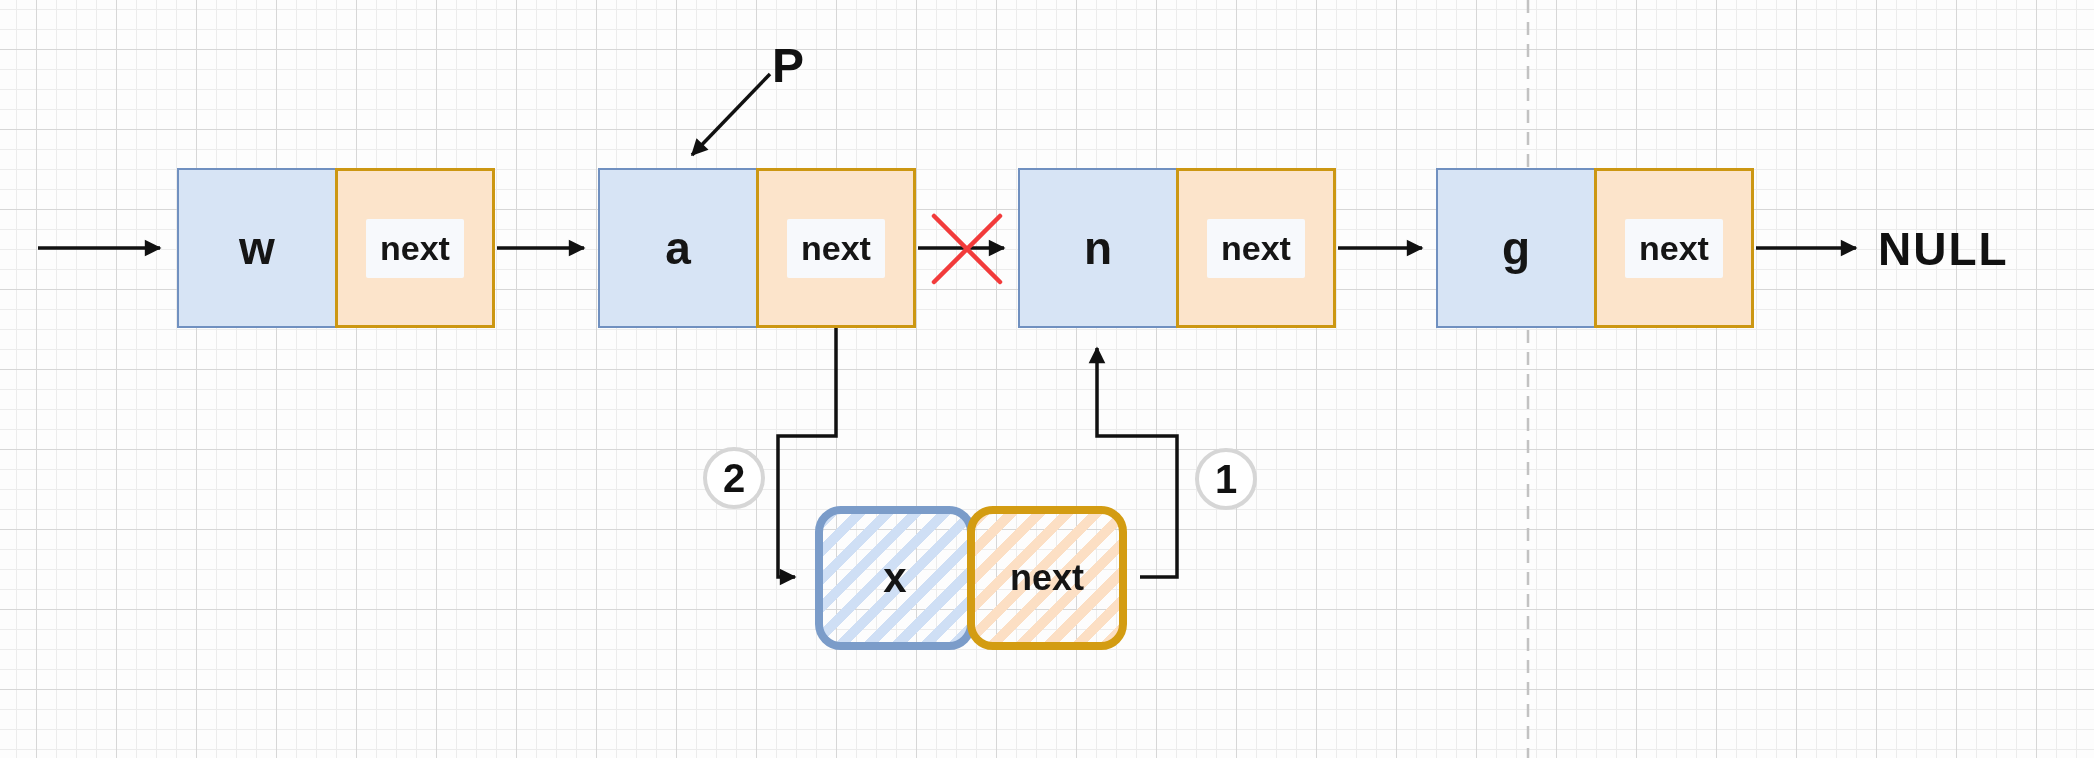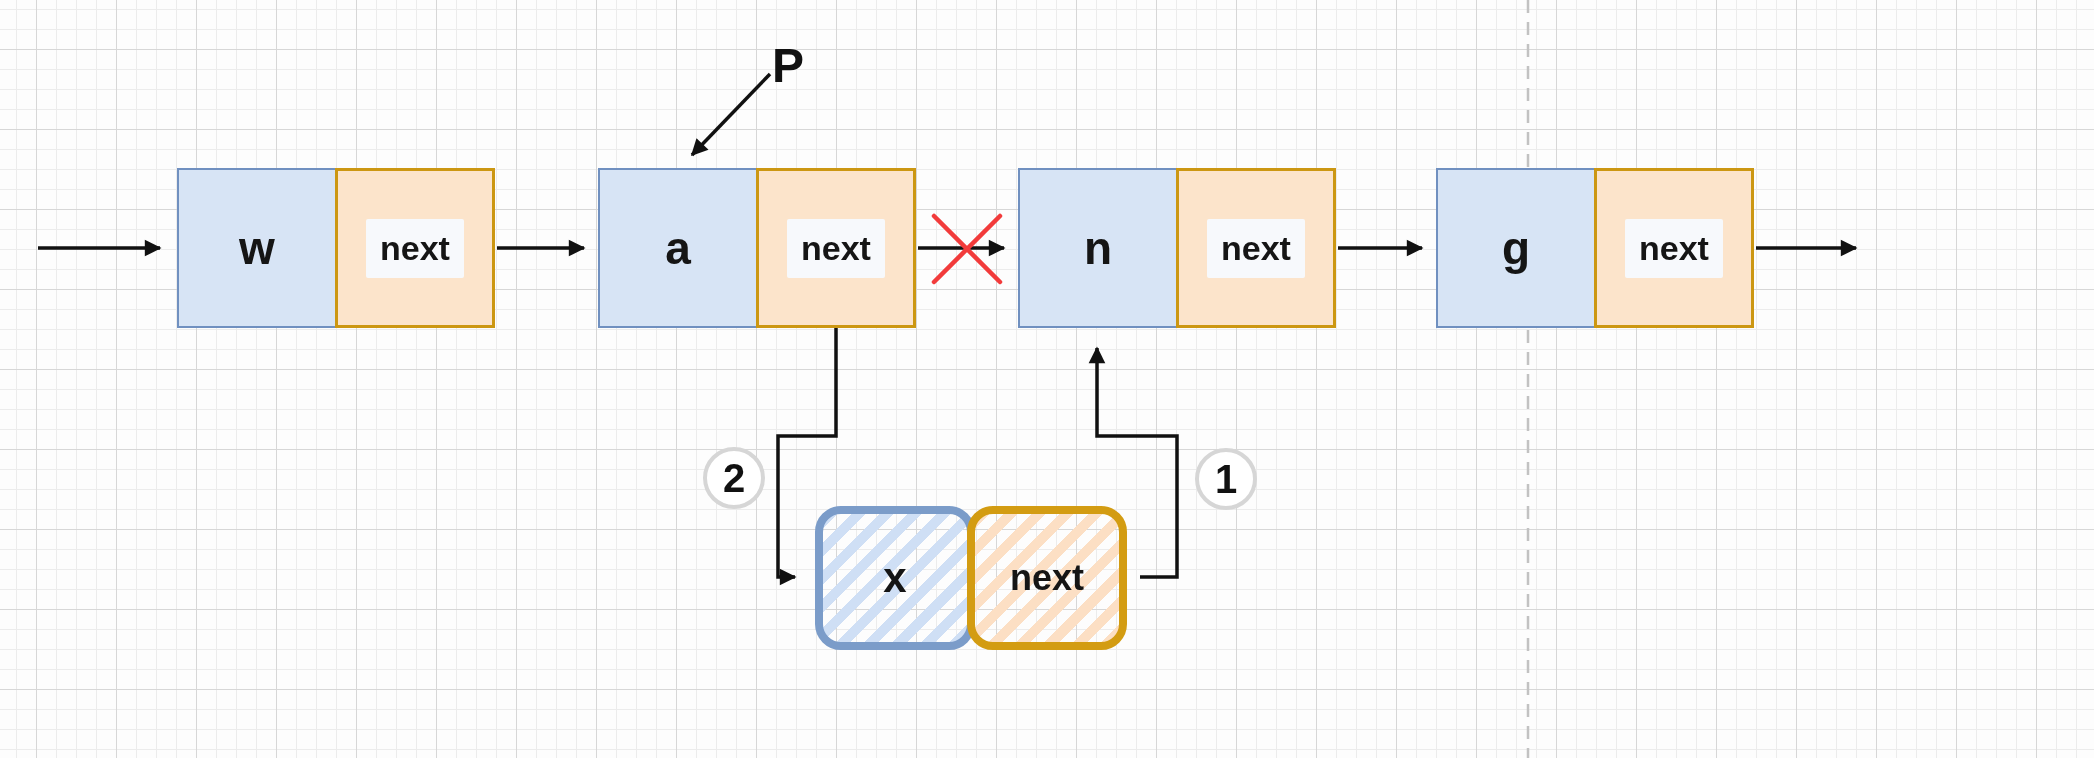--- a/index.html
+++ b/index.html
@@ -137,20 +137,21 @@
     <div class="ncell data">
       <span class="value">x</span>
     </div>
     <div class="ncell nextc">
       <span class="plain-next">next</span>
     </div>
   </div>
 
   <div class="floating-text ptr-label" style="left:772px;top:38px;">P</div>
 
+  <div class="floating-text null-label" style="left:1878px;top:222px;">NULL</div>
 
   <div class="step-badge" style="left:703px;top:447px;">
     <span>2</span>
   </div>
 
   <div class="step-badge" style="left:1195px;top:448px;">
     <span>1</span>
   </div>
 
 </div>

